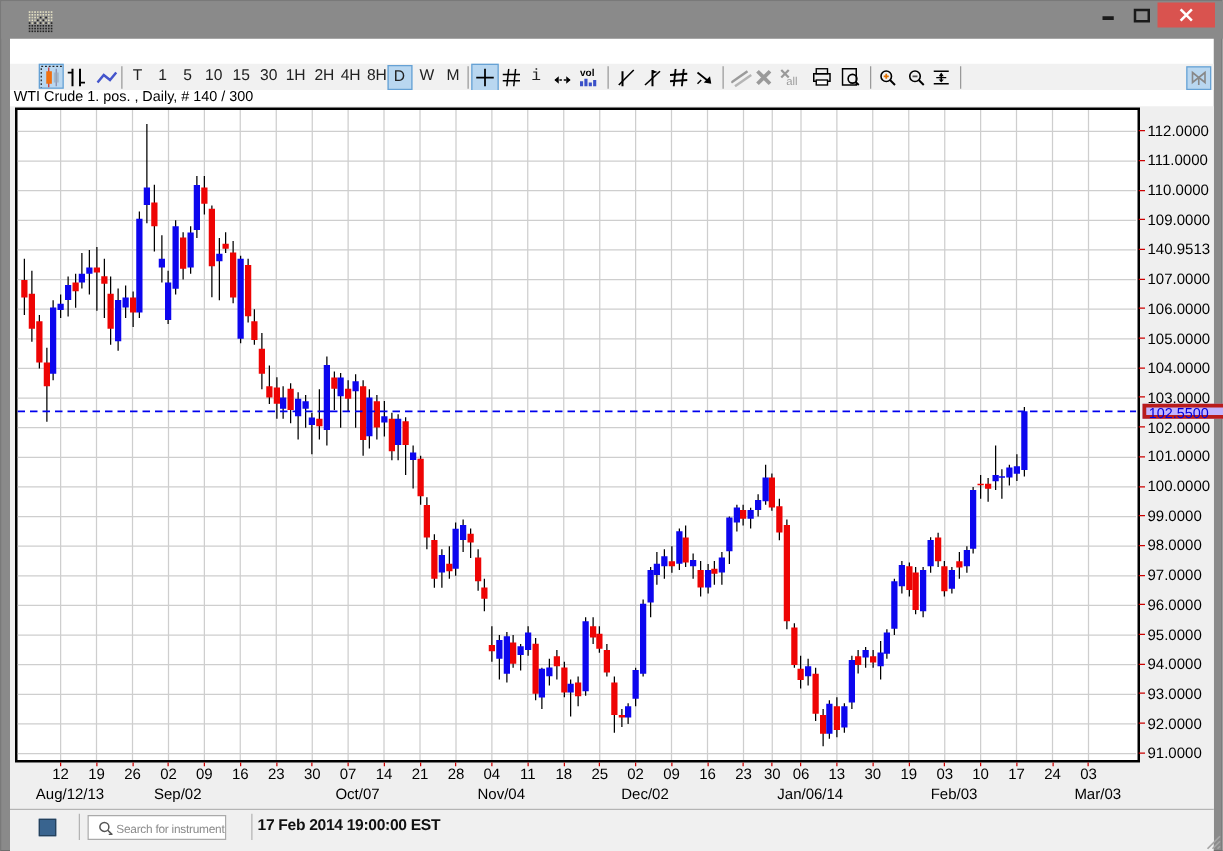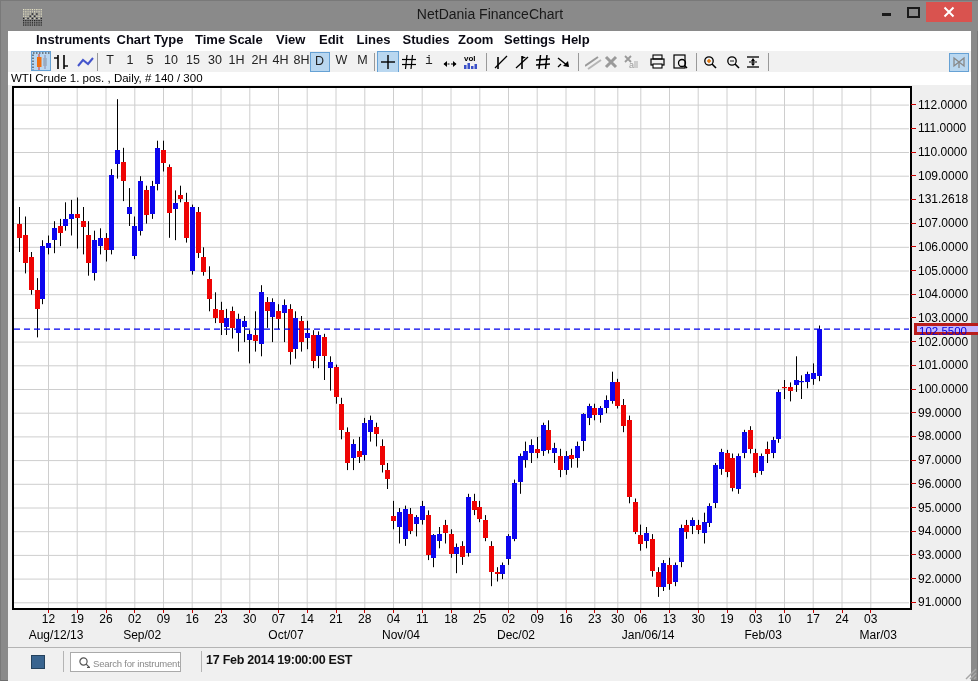--- a/index.html
+++ b/index.html
@@ -115,40 +115,27 @@
         <rect x="1.0" y="16.4" width="1.3" height="1.3" fill="#2a2a2a"></rect>
         <rect x="3.2" y="16.4" width="1.3" height="1.3" fill="#202020"></rect>
         <rect x="5.4" y="16.4" width="1.3" height="1.3" fill="#2a2a2a"></rect>
         <rect x="7.6" y="16.4" width="1.3" height="1.3" fill="#202020"></rect>
         <rect x="9.8" y="16.4" width="1.3" height="1.3" fill="#2a2a2a"></rect>
         <rect x="12.0" y="16.4" width="1.3" height="1.3" fill="#202020"></rect>
         <rect x="14.2" y="16.4" width="1.3" height="1.3" fill="#2a2a2a"></rect>
         <rect x="16.4" y="16.4" width="1.3" height="1.3" fill="#202020"></rect>
         <rect x="18.6" y="16.4" width="1.3" height="1.3" fill="#2a2a2a"></rect>
       </svg>
-  <div id="ttext">NetDania FinanceChart</div>
   <div id="btnmin"></div>
       <div id="btnmax"></div>
   <div id="btnclose"><svg width="14" height="12" viewBox="0 0 14 12" style="margin-top:4px">
           <path d="M2.5,1.5 L11.5,10.5 M11.5,1.5 L2.5,10.5" stroke="#fff" stroke-width="2"></path>
         </svg></div>
  </div>
  <div id="content"></div>
- <div id="menubar">
-      <span class="mi" style="left:28.0px">Instruments</span>
-      <span class="mi" style="left:108.5px">Chart Type</span>
-      <span class="mi" style="left:187.0px">Time Scale</span>
-      <span class="mi" style="left:268.0px">View</span>
-      <span class="mi" style="left:311.0px">Edit</span>
-      <span class="mi" style="left:348.5px">Lines</span>
-      <span class="mi" style="left:394.5px">Studies</span>
-      <span class="mi" style="left:450.0px">Zoom</span>
-      <span class="mi" style="left:496.0px">Settings</span>
-      <span class="mi" style="left:553.5px">Help</span>
-    </div>
  <div id="toolbar">
       <div id="tbinner">
         <div class="tico tsel" style="left:31.0px;top:0.0px;width:20px;height:20px">
           <svg style="position:absolute;left:0px;top:0px" width="18" height="18" viewBox="0 0 18 18">
             <rect x="1" y="1" width="18" height="18" fill="none" stroke="#222" stroke-width="1" stroke-dasharray="1.5 1.5"></rect>
             <line x1="7" y1="2" x2="7" y2="18" stroke="#c33" stroke-width="1"></line>
             <rect x="5" y="5" width="4.5" height="10" fill="#f07010"></rect>
             <line x1="13" y1="3" x2="13" y2="17" stroke="#88a" stroke-width="1"></line>
             <rect x="11" y="6" width="4" height="8" fill="#9ab" opacity="0.7"></rect>
           </svg>
@@ -651,21 +638,21 @@
 <div class="ylab" style="top:309.9px">103.0000</div>
 <div class="ytick" style="top:292.7px"></div>
 <div class="ylab" style="top:286.2px">104.0000</div>
 <div class="ytick" style="top:269.0px"></div>
 <div class="ylab" style="top:262.5px">105.0000</div>
 <div class="ytick" style="top:245.3px"></div>
 <div class="ylab" style="top:238.8px">106.0000</div>
 <div class="ytick" style="top:221.6px"></div>
 <div class="ylab" style="top:215.1px">107.0000</div>
 <div class="ytick" style="top:197.9px"></div>
-<div class="ylab" style="top:191.4px">131.2618</div>
+<div class="ylab" style="top:191.4px">140.9513</div>
 <div class="ytick" style="top:174.2px"></div>
 <div class="ylab" style="top:167.7px">109.0000</div>
 <div class="ytick" style="top:150.5px"></div>
 <div class="ylab" style="top:144.0px">110.0000</div>
 <div class="ytick" style="top:126.8px"></div>
 <div class="ylab" style="top:120.3px">111.0000</div>
 <div class="ytick" style="top:103.1px"></div>
 <div class="ylab" style="top:96.6px">112.0000</div>
 <div class="xtick" style="left:47.0px"></div>
 <div class="xlab" style="left:33.5px">12</div>

